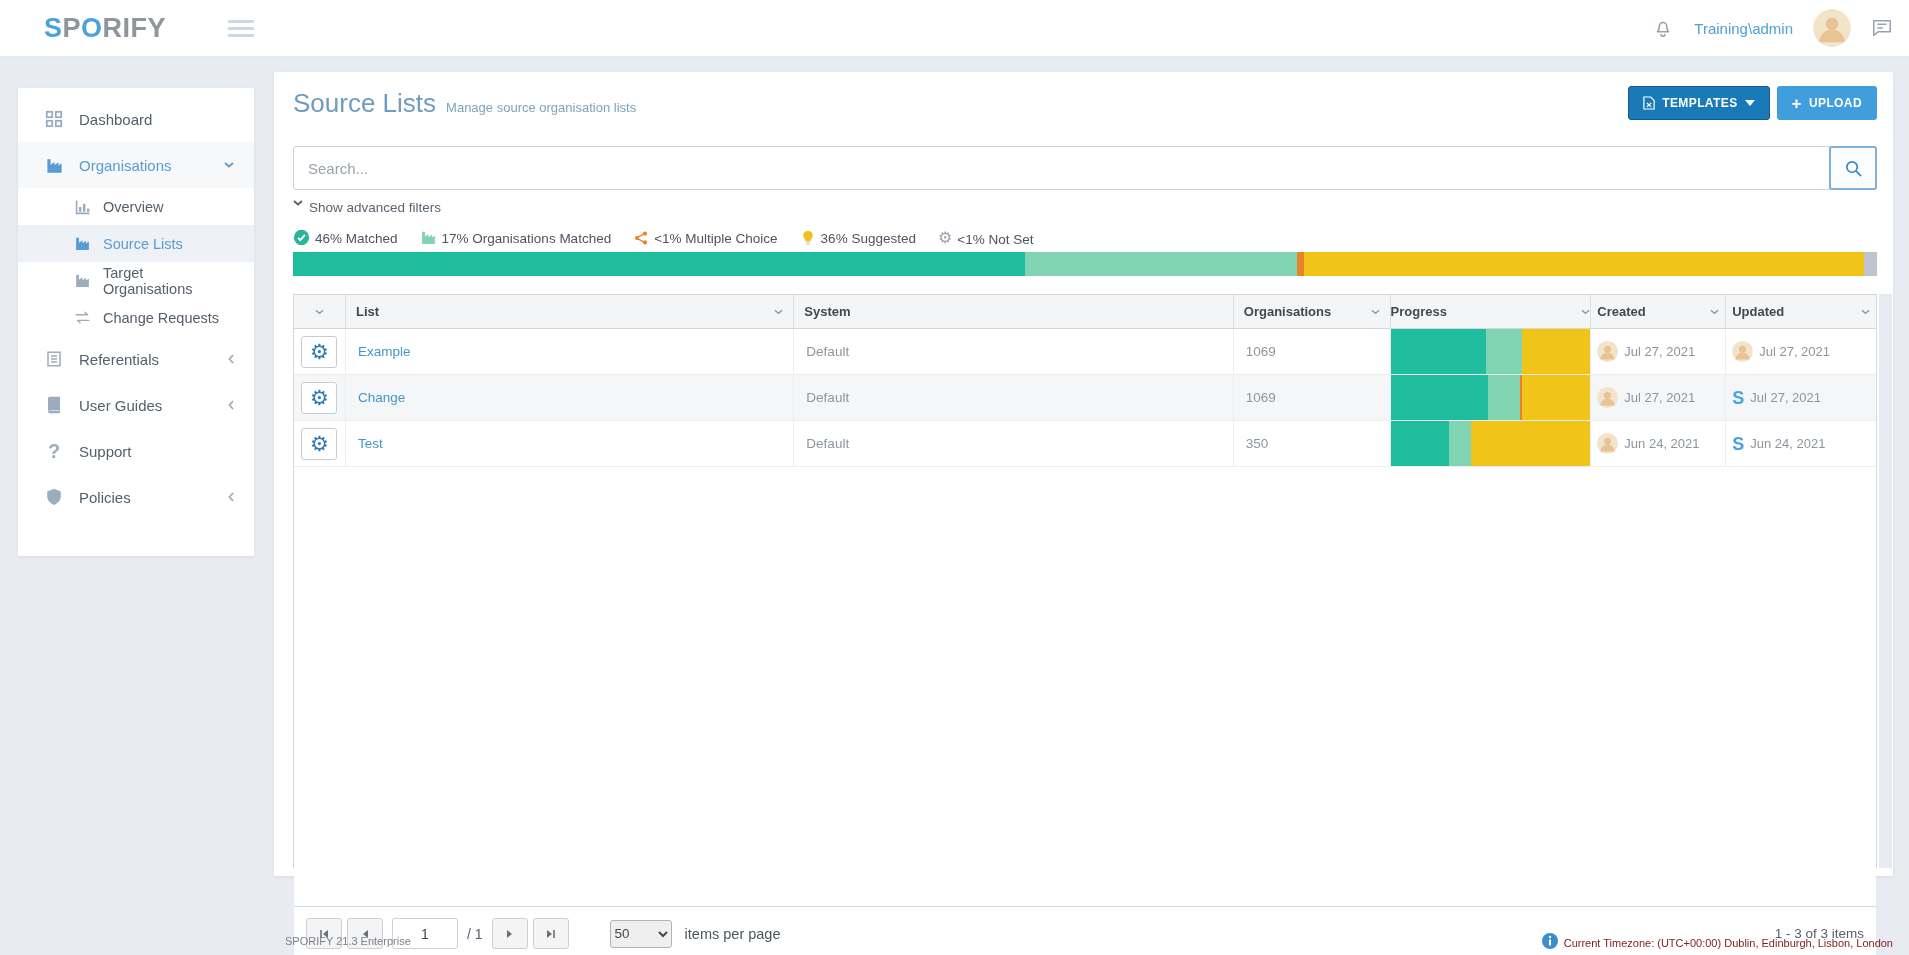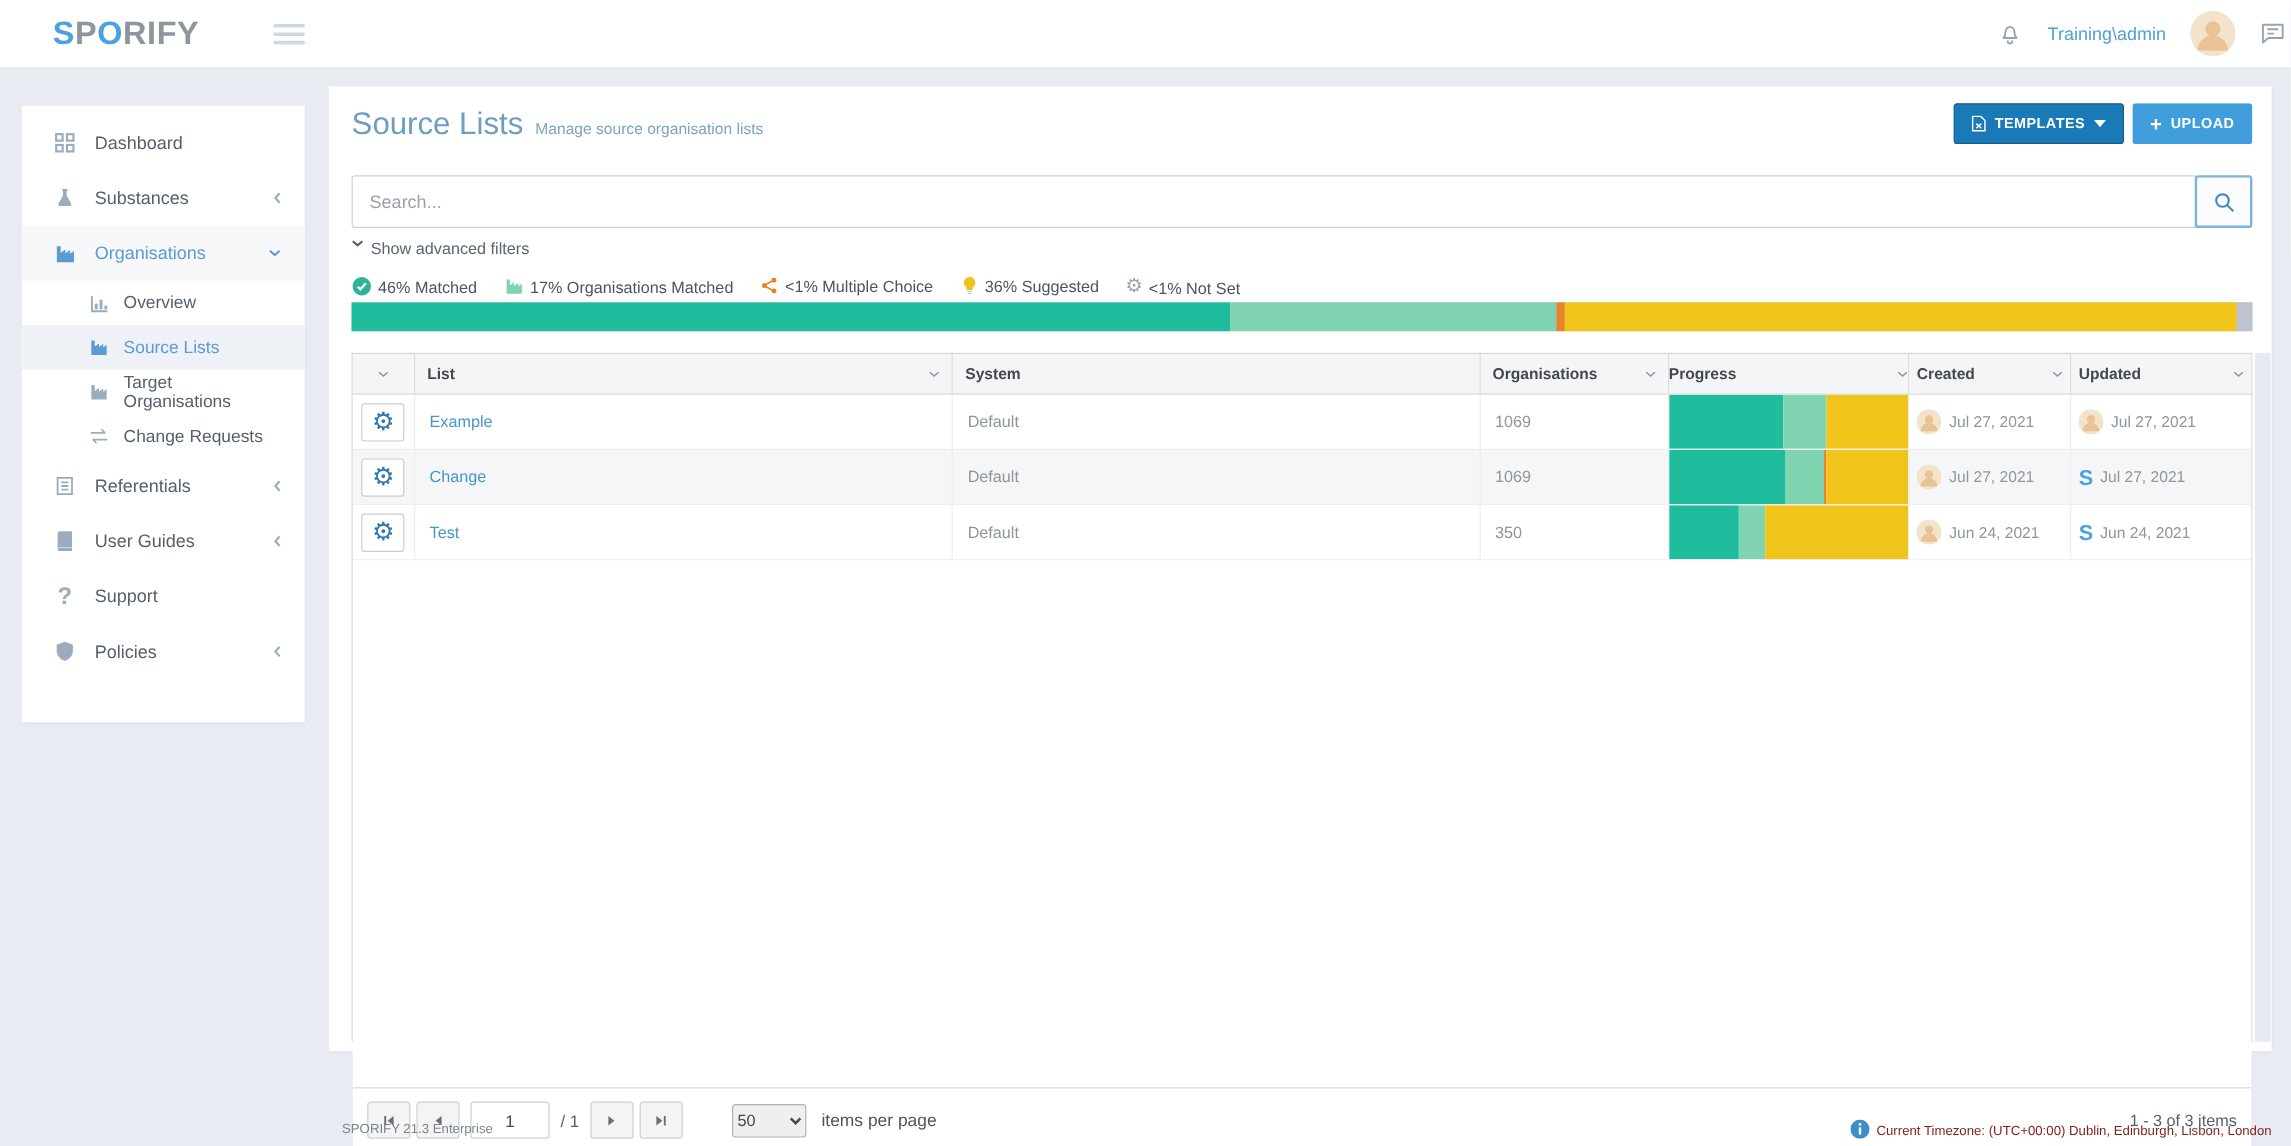--- a/index.html
+++ b/index.html
@@ -10,21 +10,21 @@
   }
   svg { display:block; }
 
   
   .topbar { position:absolute; top:0; left:0; width:1909px; height:56px; background:#fff;
     display:flex; align-items:center; box-shadow:0 1px 0 #e3e7ee; z-index:5;}
   .logo { margin-left:44px; font-size:27px; font-weight:800; letter-spacing:.5px; display:flex; align-items:center;}
   .logo .lb { color:#4aa3e0; } .logo .lg { color:#8e959c; }
   .burger { margin-left:62px; cursor:pointer; }
   .burger div { width:26px; height:3px; background:#ccd8e4; margin:4px 0; border-radius:1px;}
-  .top-right { margin-left:auto; display:flex; align-items:center; gap:20px; padding-right:4px;}
+  .top-right { margin-left:auto; display:flex; align-items:center; gap:20px; padding-right:16px;}
   .bell { color:#97a3b1; cursor:pointer;}
   .username { color:#4f9fd8; font-size:15px; cursor:pointer;}
   .avatar { width:38px; height:38px; border-radius:50%; overflow:hidden; cursor:pointer;}
   .chat { color:#97a3b1; cursor:pointer; }
 
   
   .sidebar { position:absolute; left:18px; top:88px; width:236px; background:#fff;
     box-shadow:0 1px 3px rgba(40,50,70,.08); padding:8px 0 36px 0;}
   .side-item { height:46px; display:flex; align-items:center; padding:0 20px 0 26px;
     color:#55606b; font-size:15px; cursor:pointer;}
@@ -167,33 +167,20 @@
     <span class="sicon">
       <svg viewBox="0 0 20 20" width="18" height="18" fill="none" stroke="currentColor" stroke-width="2">
           <rect x="2" y="2" width="6" height="6"></rect>
           <rect x="12" y="2" width="6" height="6"></rect>
           <rect x="2" y="12" width="6" height="6"></rect>
           <rect x="12" y="12" width="6" height="6"></rect>
         </svg>
     </span>
     <span class="slabel">Dashboard</span>
   </div>
-  <div class="side-item">
-    <span class="sicon">
-      <svg viewBox="0 0 24 24" width="18" height="18" fill="currentColor">
-          <path d="M9 2h6v2h-1v5.2l4.8 8.6A2 2 0 0 1 17 21H7a2 2 0 0 1-1.8-3.2L10 9.2V4H9z"></path>
-        </svg>
-    </span>
-    <span class="slabel">Substances</span>
-    <span class="schev">
-      <svg viewBox="0 0 6 10" width="6" height="10" fill="none" stroke="currentColor" stroke-width="1.8">
-          <path d="M5 1L1.5 5 5 9"></path>
-        </svg>
-    </span>
-  </div>
   <div class="side-item parent-active">
     <span class="sicon">
       <svg viewBox="0 0 24 24" width="19" height="19" fill="currentColor">
           <path d="M3 21V4h4v7l5-3.5v4L17 8v4l4-3v12z"></path>
         </svg>
     </span>
     <span class="slabel">Organisations</span>
     <span class="schev">
       <svg viewBox="0 0 10 6" width="10" height="6" fill="none" stroke="currentColor" stroke-width="1.8">
           <path d="M1 1l4 3.5L9 1"></path>

